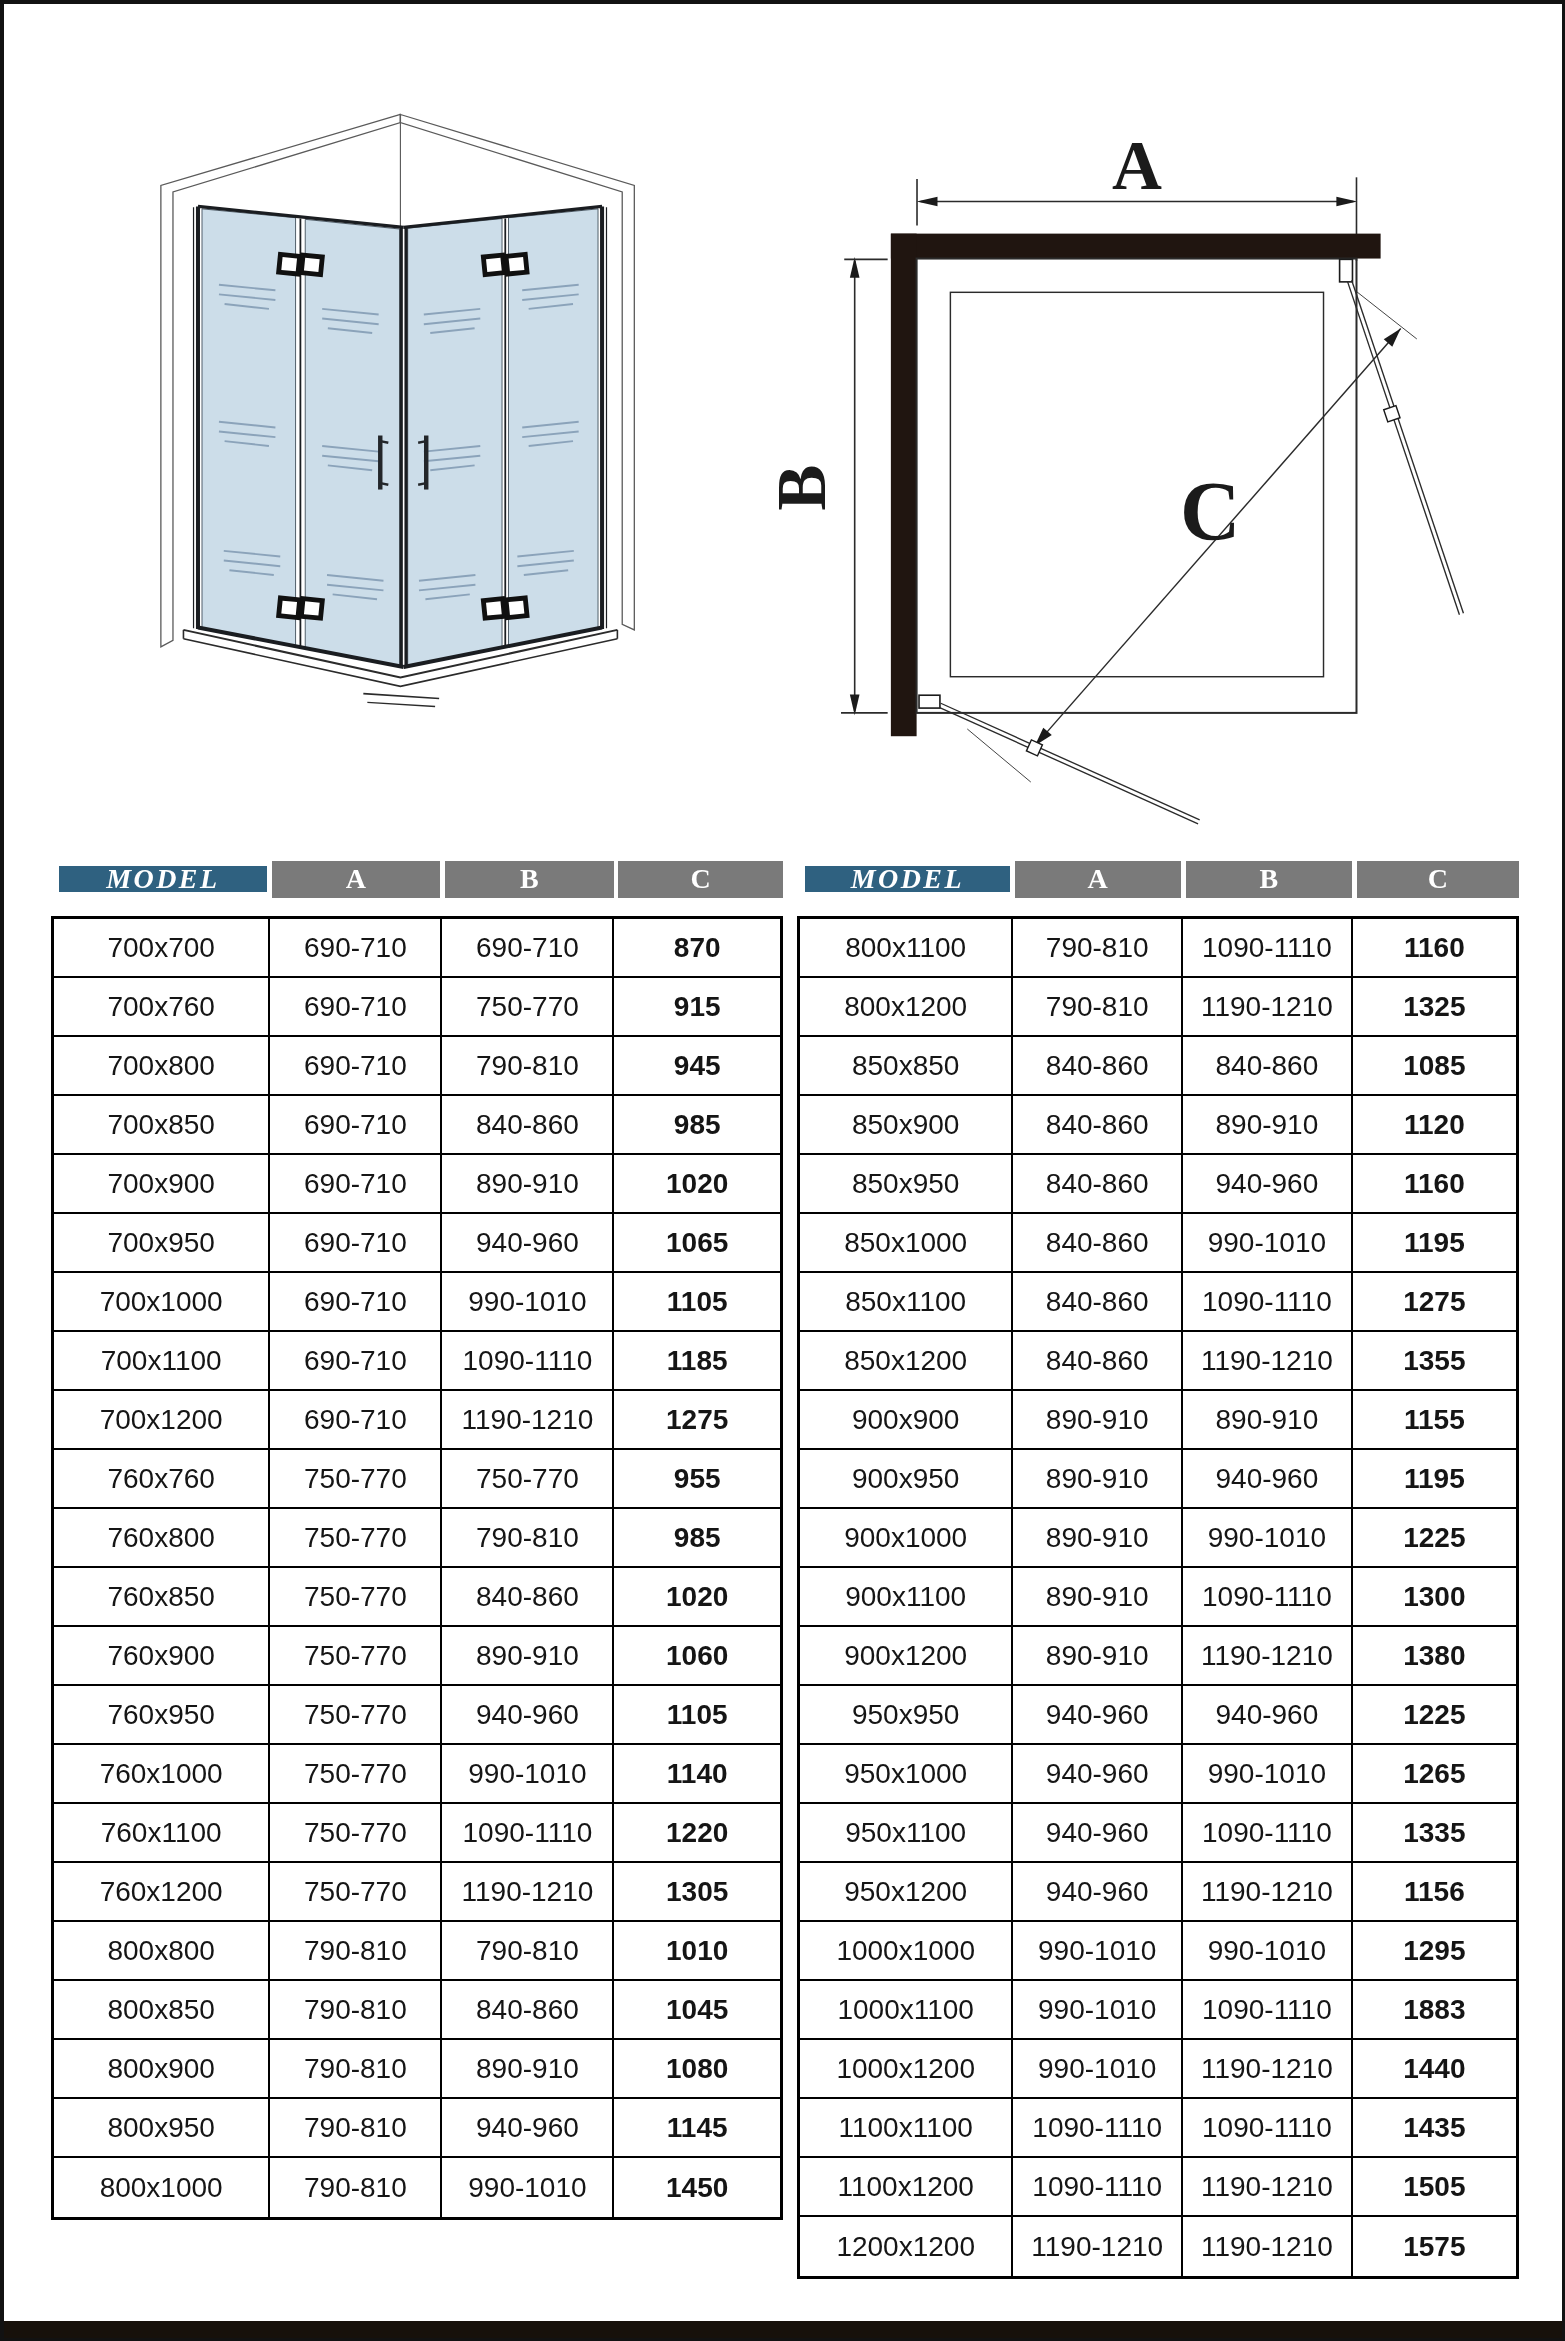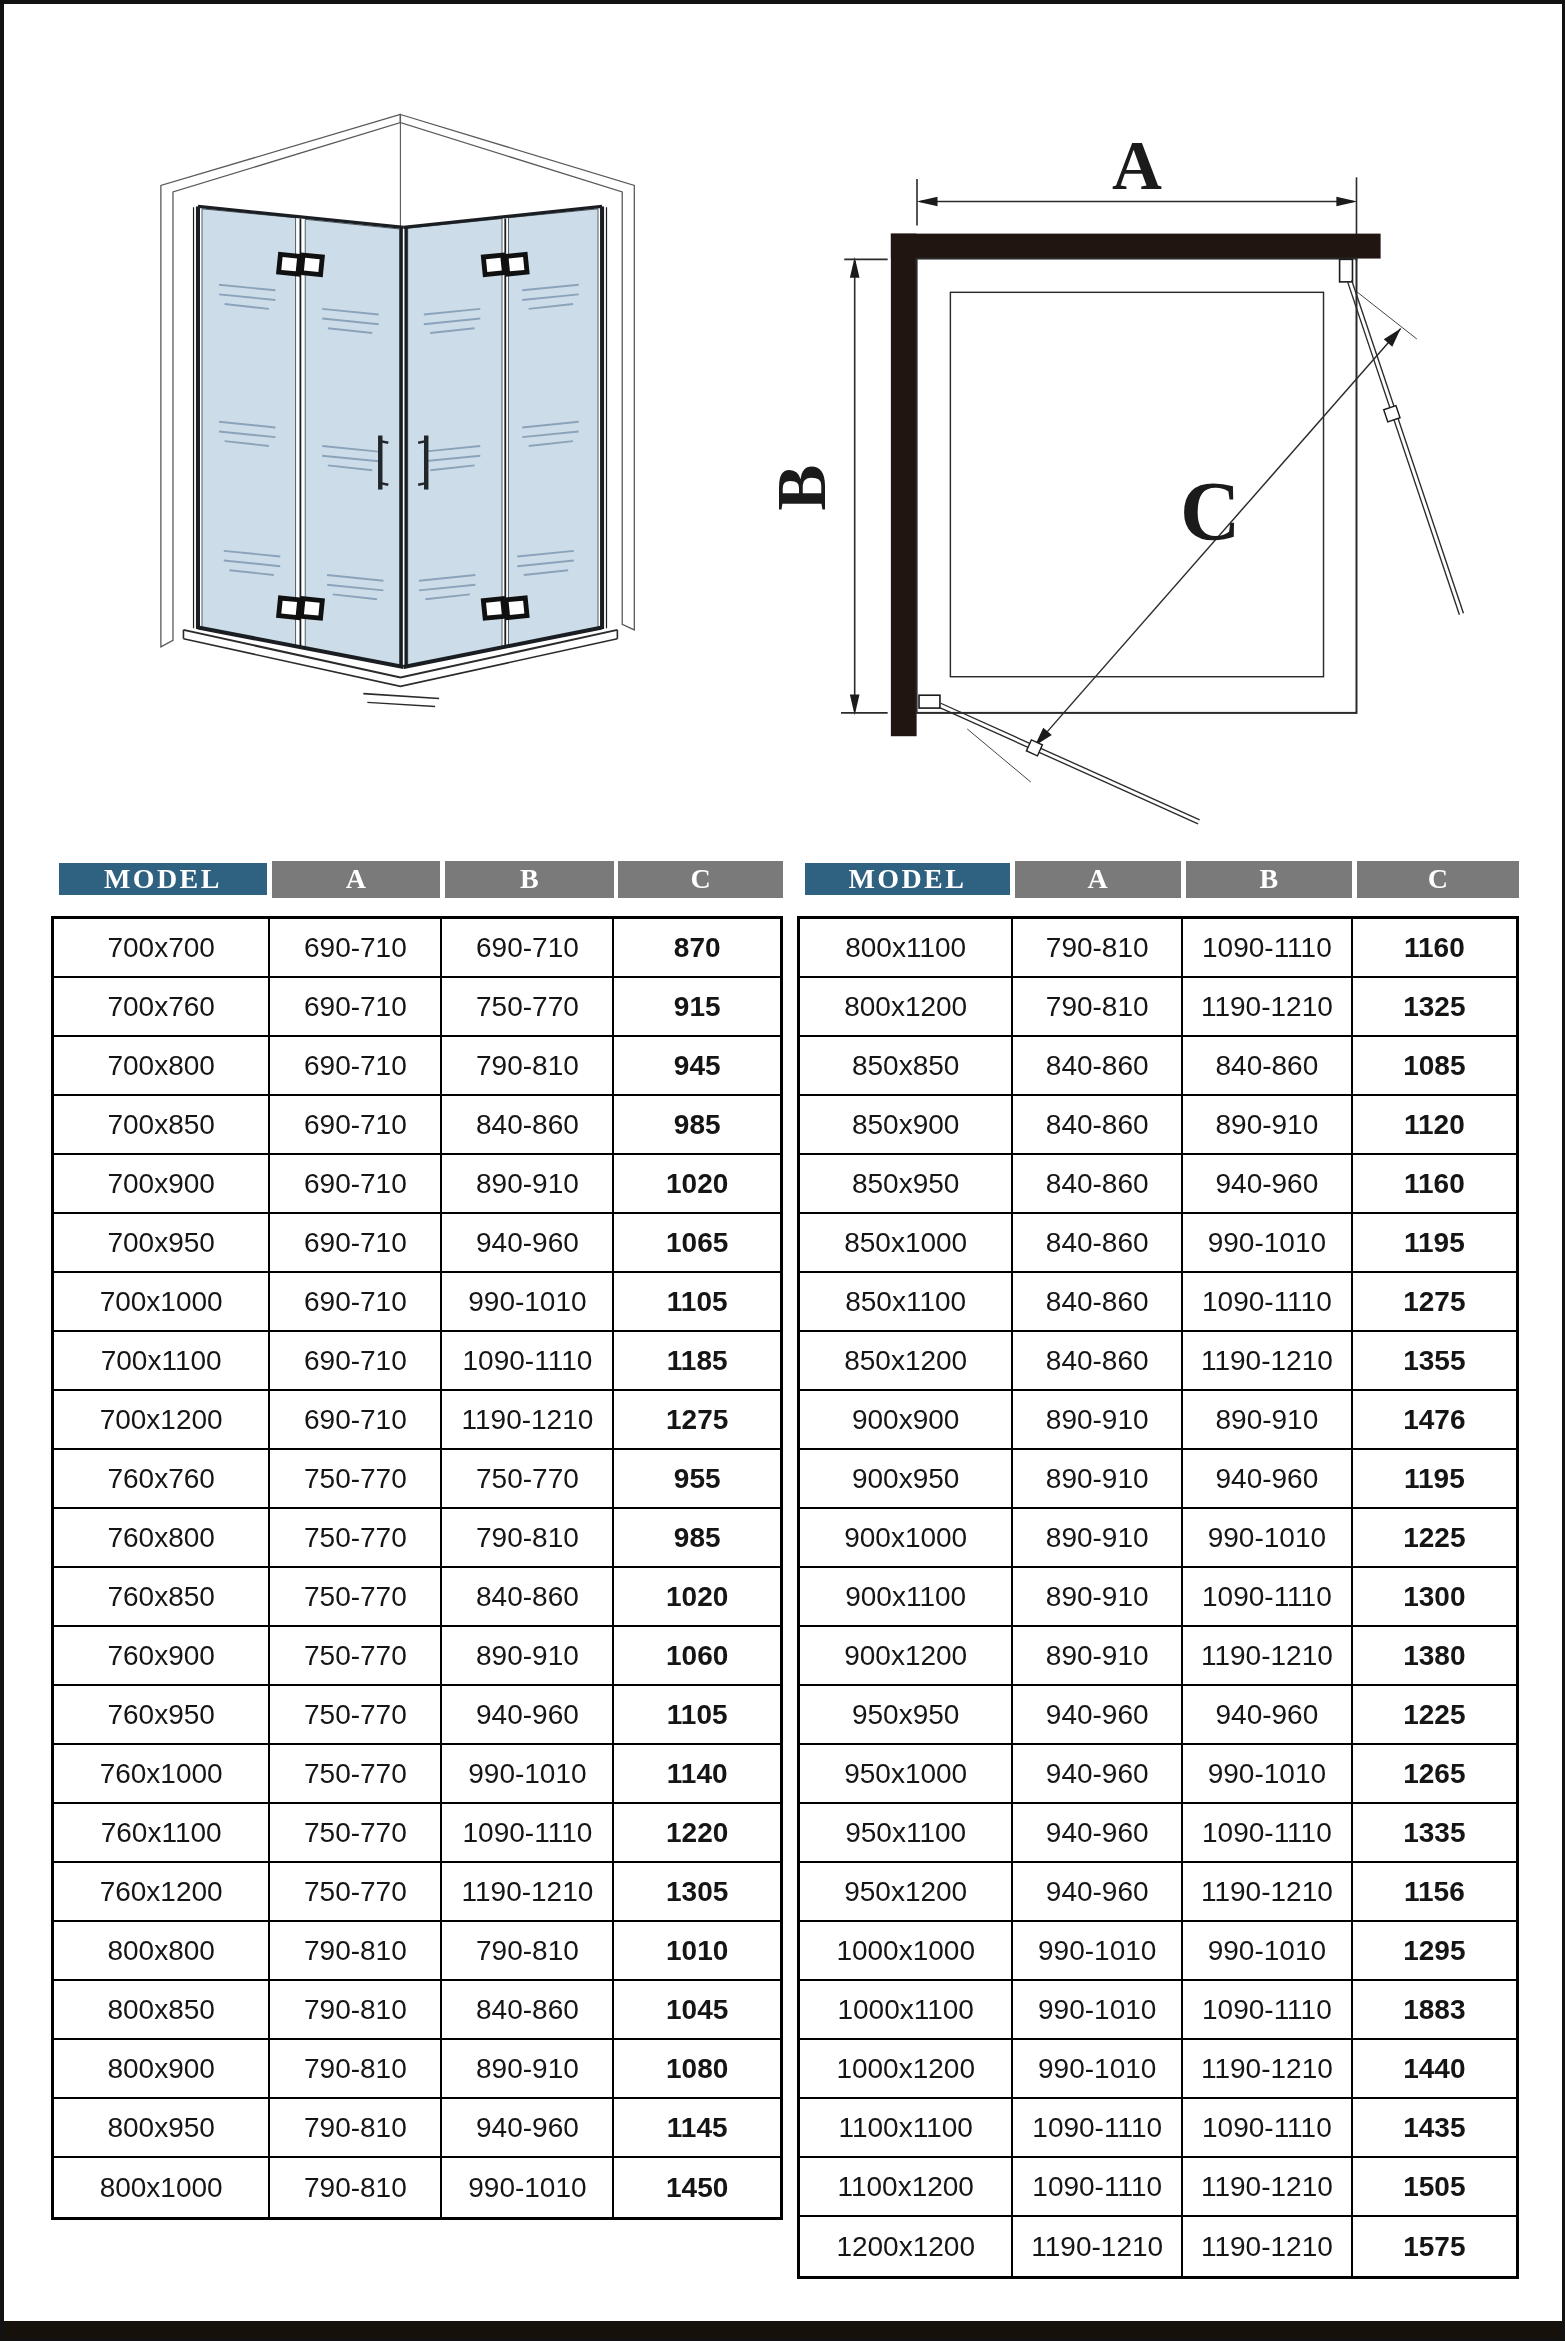--- a/index.html
+++ b/index.html
@@ -13,21 +13,21 @@
 
   .tbl{position:absolute;top:855px;}
   .tbl.left{left:47px;width:732px;}
   .tbl.right{left:793px;width:722px;}
   .thead{display:grid;grid-template-columns:29.8% 23.7% 23.7% 22.8%;height:40px;align-items:center;}
   .th{
     height:37px;margin:0 2.4px;display:flex;align-items:center;justify-content:center;
     color:#ffffff;font-family:"Liberation Serif",serif;font-weight:bold;font-size:28px;
     background:#7a7a7a;
   }
-  .th.model{height:32px;margin-left:8px;letter-spacing:2.4px;background:#2f6180;}
+  .th.model{height:26px;margin-left:8px;letter-spacing:2.4px;background:#2f6180;font-style:italic;}
   .th.colc{margin-right:0;}
   .tbody{margin-top:17px;border:3.2px solid #000;background:#15803d;text-align:right;}
   .tr{display:grid;grid-template-columns:29.8% 23.7% 23.7% 22.8%;}
   .td{
     height:59px;border-right:2.4px solid #000;border-bottom:2.4px solid #000;
     display:flex;align-items:center;justify-content:center;
     font-size:28px;color:#151515;box-sizing:border-box;background:#fff;
   }
   .td:last-child{border-right:none;font-weight:bold;}
   .tr:last-child .td{border-bottom:none;}
@@ -392,21 +392,21 @@
         <div class="tr">
           <div class="td">850x1200</div>
           <div class="td">840-860</div>
           <div class="td">1190-1210</div>
           <div class="td">1355</div>
         </div>
         <div class="tr">
           <div class="td">900x900</div>
           <div class="td">890-910</div>
           <div class="td">890-910</div>
-          <div class="td">1476</div>
+          <div class="td">1155</div>
         </div>
         <div class="tr">
           <div class="td">900x950</div>
           <div class="td">890-910</div>
           <div class="td">940-960</div>
           <div class="td">1195</div>
         </div>
         <div class="tr">
           <div class="td">900x1000</div>
           <div class="td">890-910</div>

